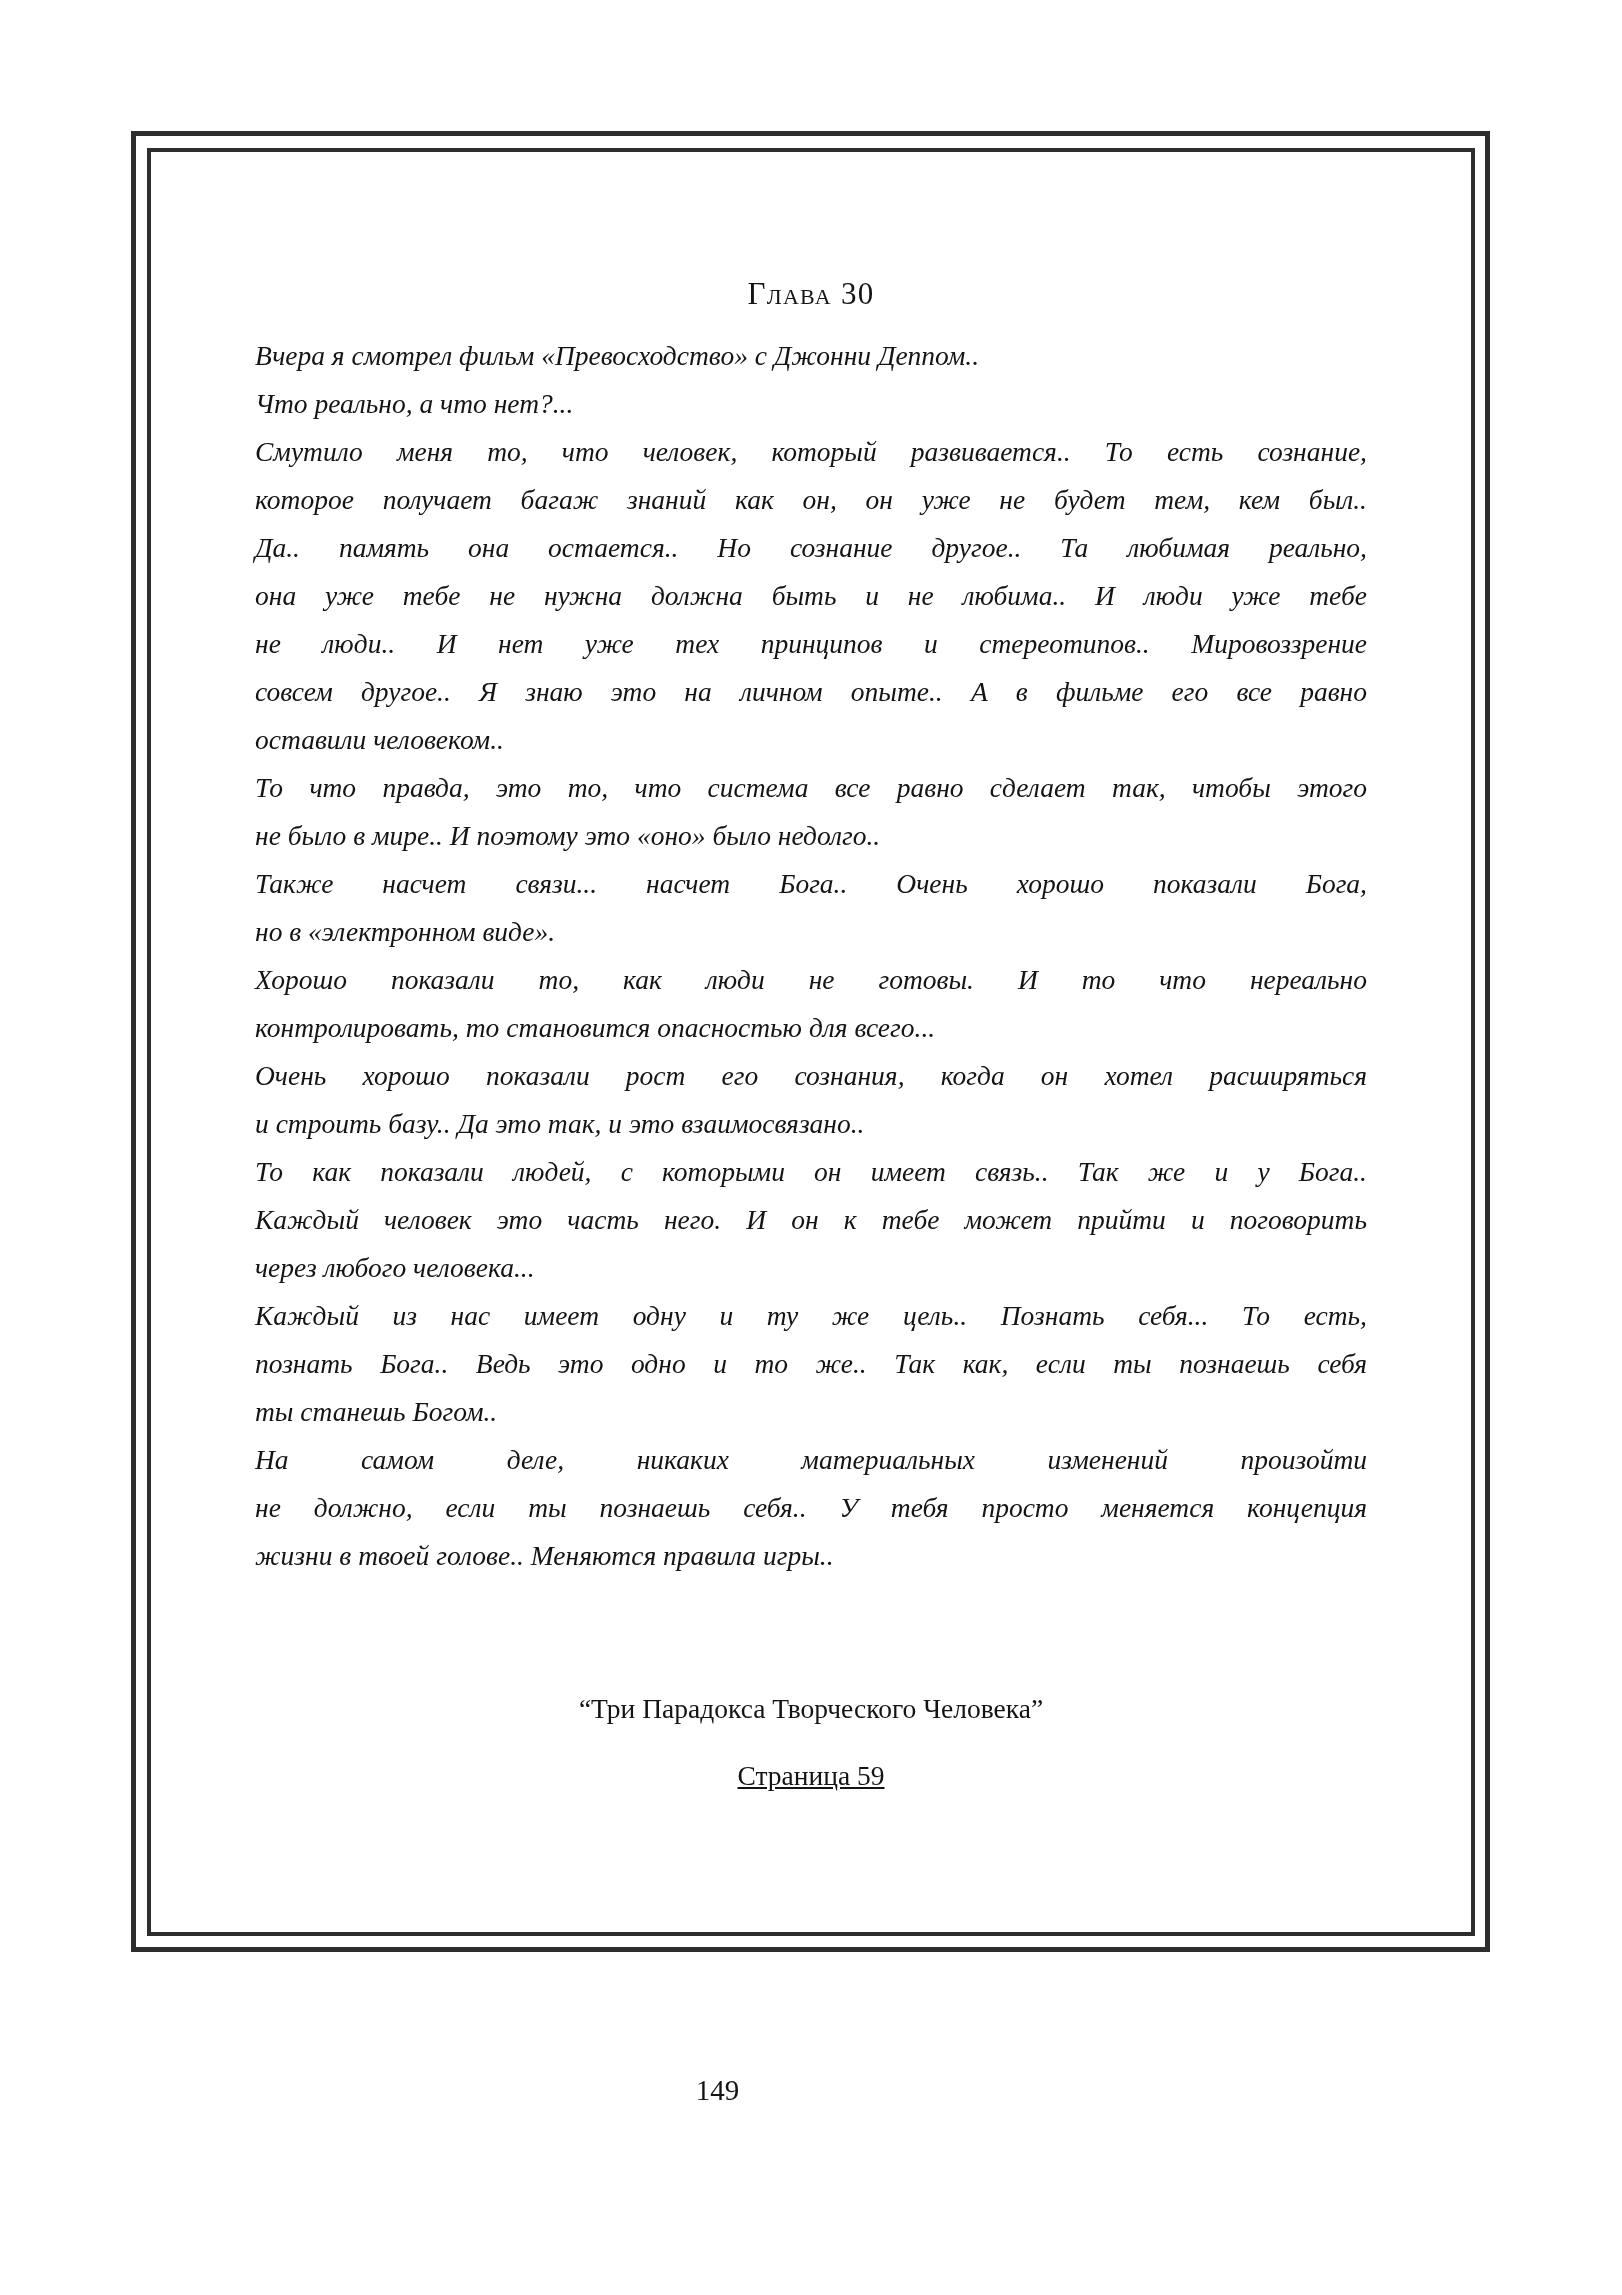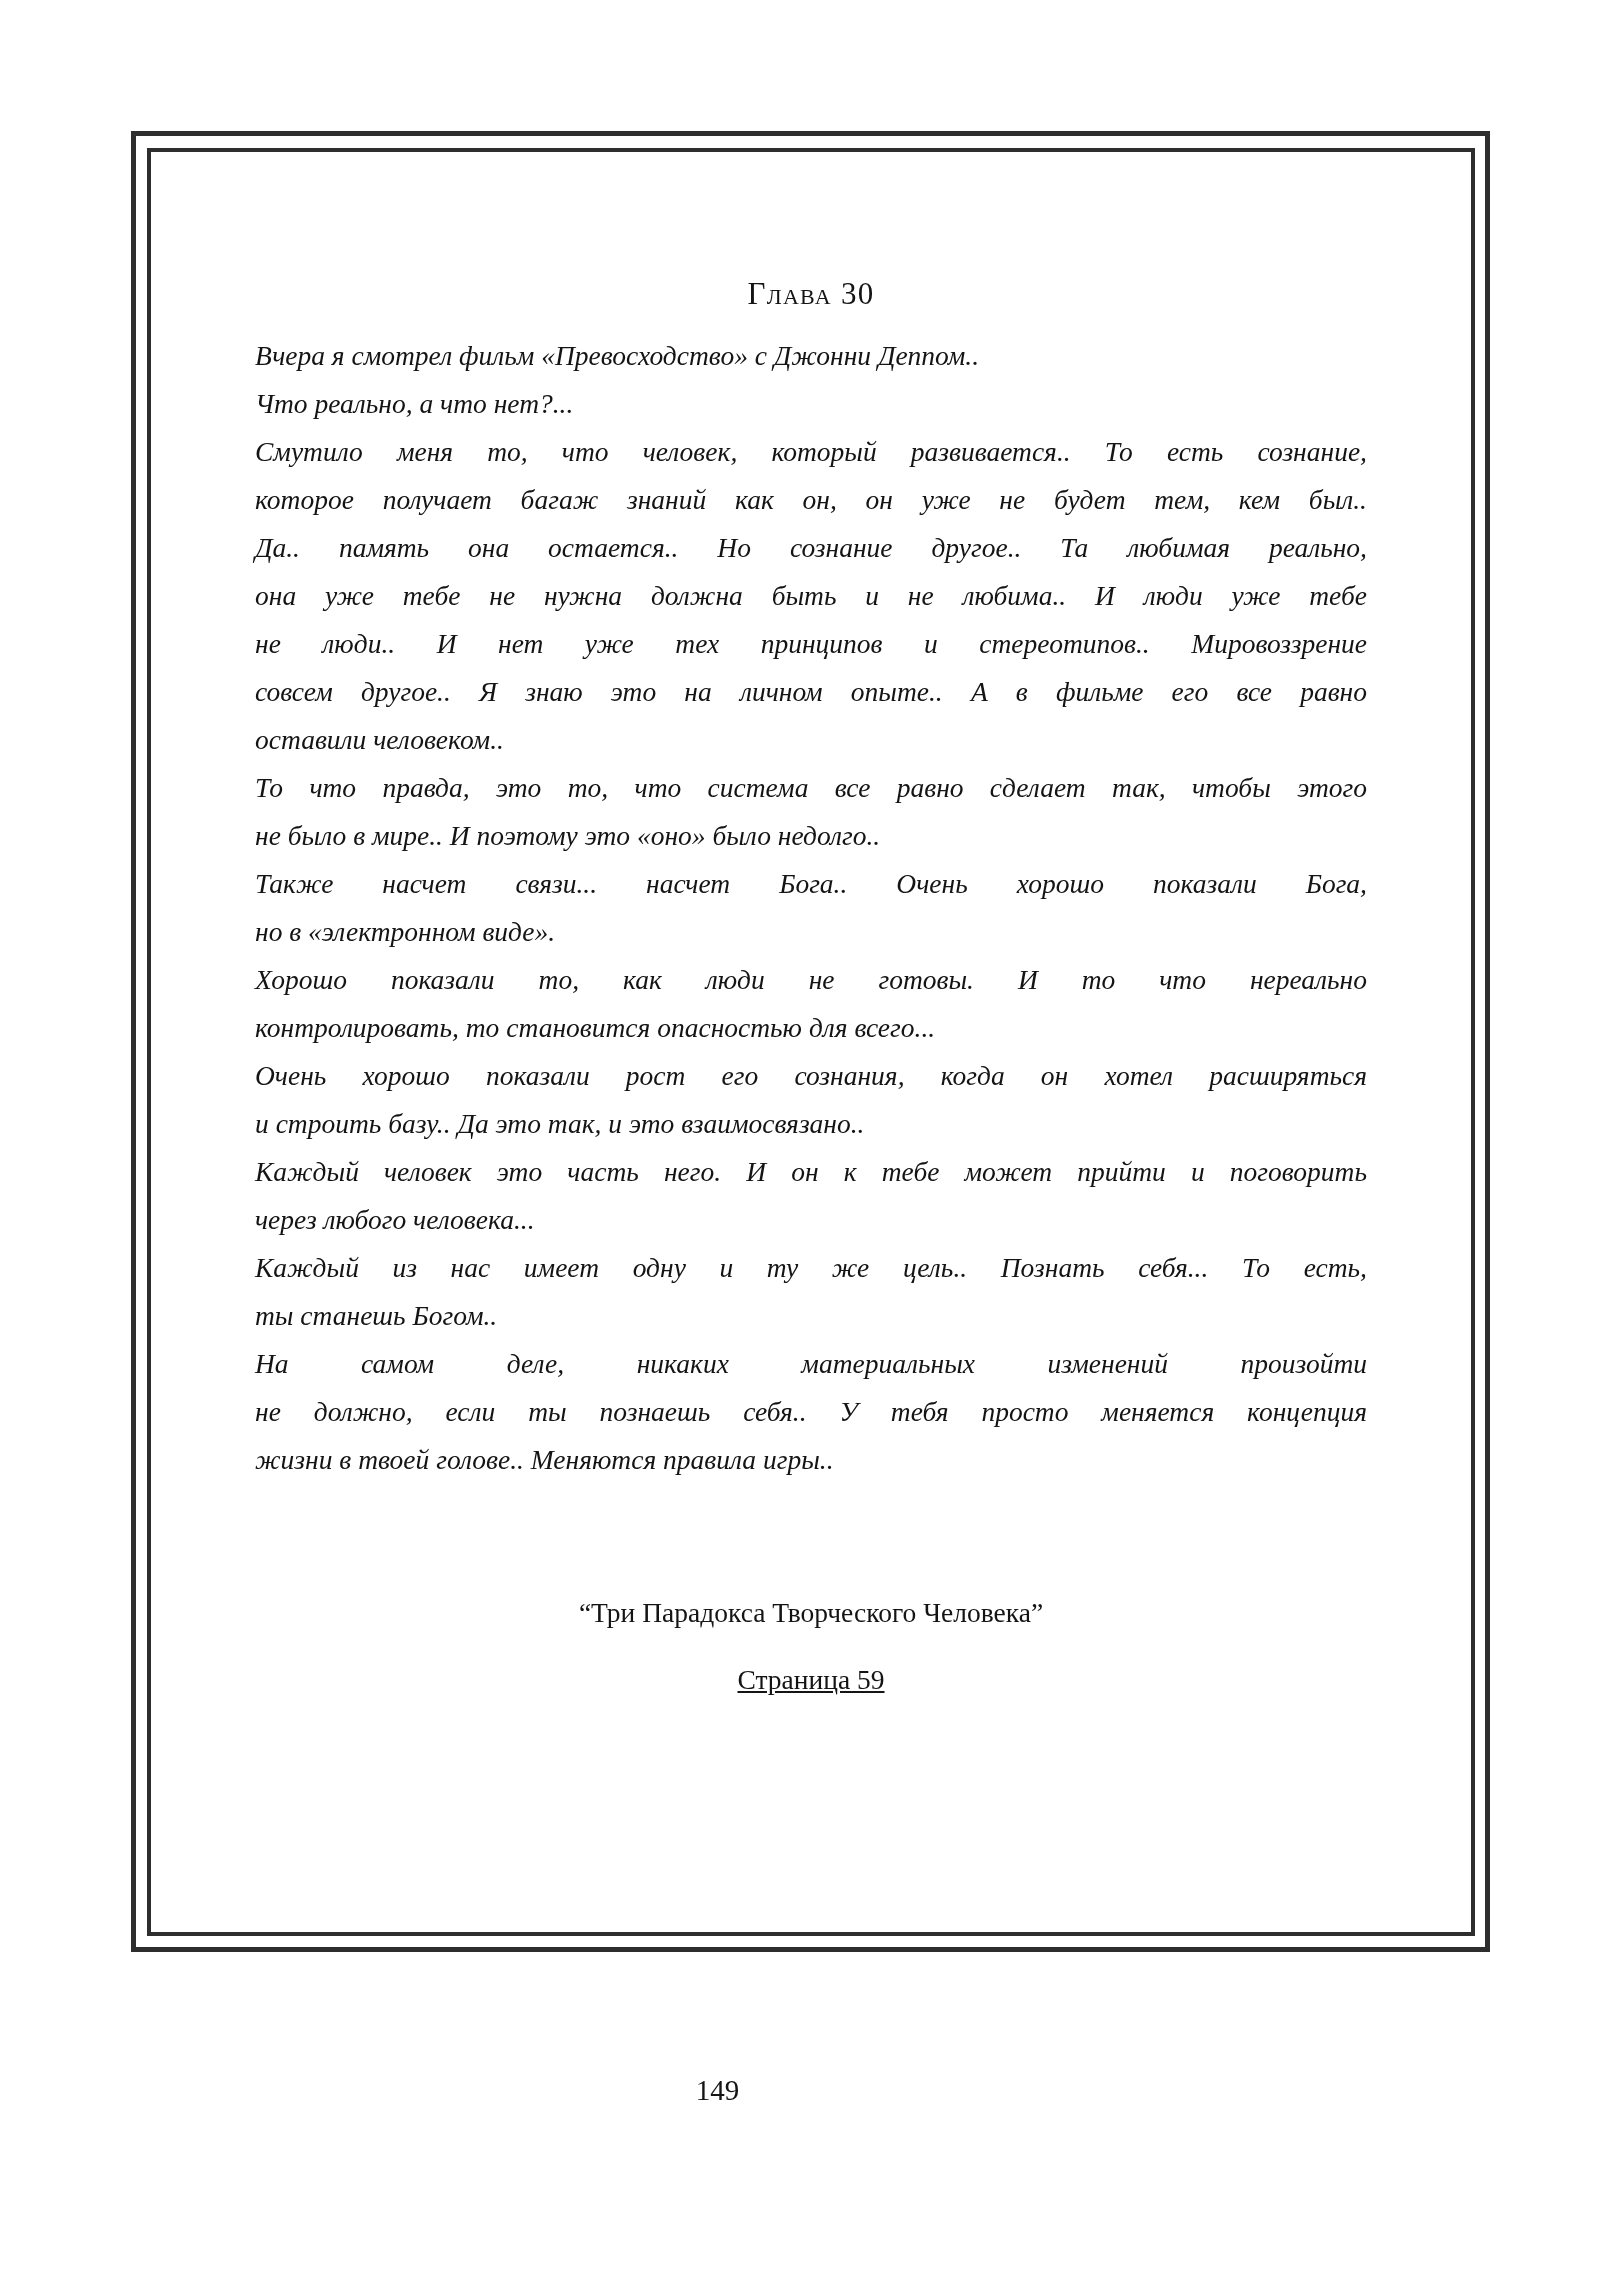--- a/index.html
+++ b/index.html
@@ -109,23 +109,25 @@
         <div class="body-line justified">совсем другое.. Я знаю это на личном опыте.. А в фильме его все равно</div>
         <div class="body-line">оставили человеком..</div>
         <div class="body-line justified">То что правда, это то, что система все равно сделает так, чтобы этого</div>
         <div class="body-line">не было в мире.. И поэтому это «оно» было недолго..</div>
         <div class="body-line justified">Также насчет связи... насчет Бога.. Очень хорошо показали Бога,</div>
         <div class="body-line">но в «электронном виде».</div>
         <div class="body-line justified">Хорошо показали то, как люди не готовы. И то что нереально</div>
         <div class="body-line">контролировать, то становится опасностью для всего...</div>
         <div class="body-line justified">Очень хорошо показали рост его сознания, когда он хотел расширяться</div>
         <div class="body-line">и строить базу.. Да это так, и это взаимосвязано..</div>
+        <div class="body-line justified">То как показали людей, с которыми он имеет связь.. Так же и у Бога..</div>
         <div class="body-line justified">Каждый человек это часть него. И он к тебе может прийти и поговорить</div>
         <div class="body-line">через любого человека...</div>
         <div class="body-line justified">Каждый из нас имеет одну и ту же цель.. Познать себя... То есть,</div>
+        <div class="body-line justified">познать Бога.. Ведь это одно и то же.. Так как, если ты познаешь себя</div>
         <div class="body-line">ты станешь Богом..</div>
         <div class="body-line justified">На самом деле, никаких материальных изменений произойти</div>
         <div class="body-line justified">не должно, если ты познаешь себя.. У тебя просто меняется концепция</div>
         <div class="body-line">жизни в твоей голове.. Меняются правила игры..</div>
       </div>
 
     <div class="quote-block">
       <div class="quote-title">“Три Парадокса Творческого Человека”</div>
       <div class="quote-page">Страница 59</div>
     </div>

